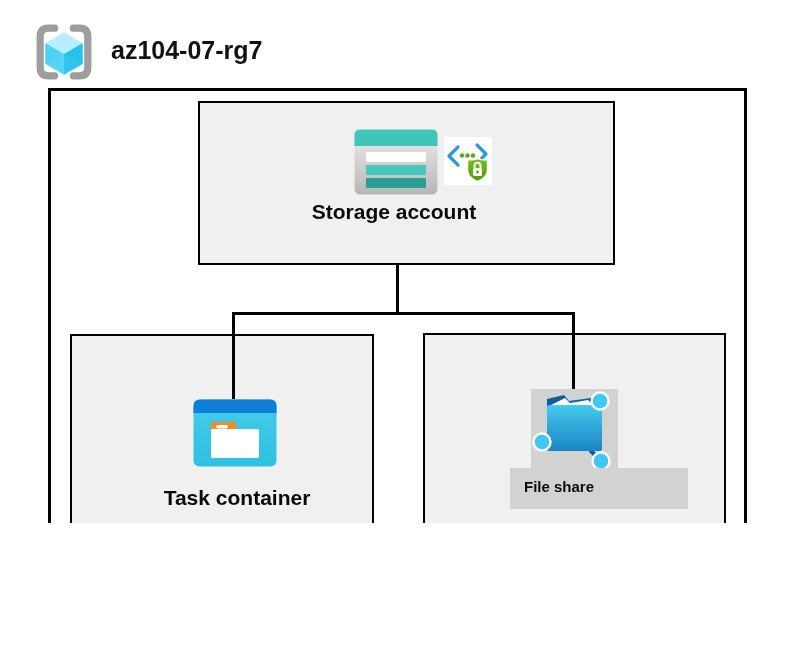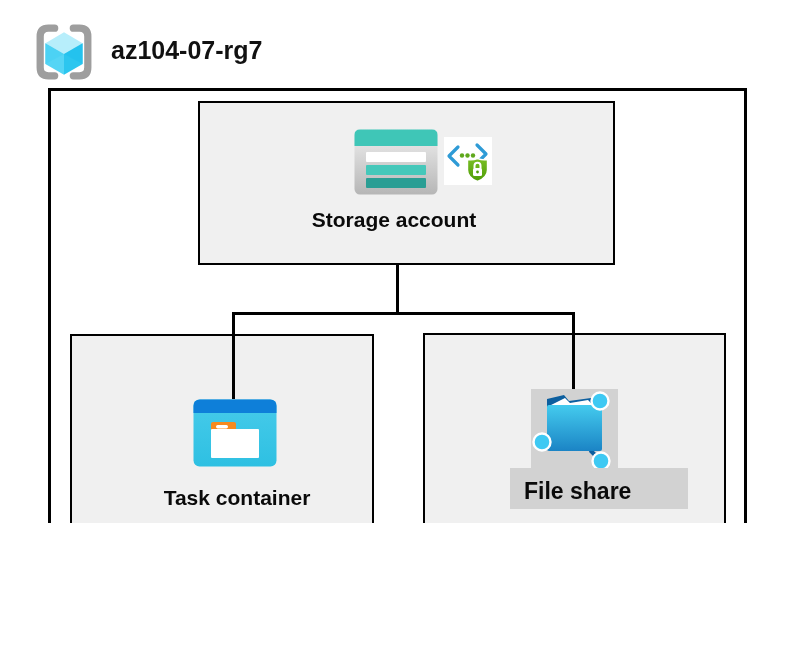--- a/index.html
+++ b/index.html
@@ -28,27 +28,27 @@
   .task-label{
     position:absolute;font-size:21px;font-weight:700;color:#1B4A72;white-space:nowrap;
   }
   .task1-label{left:231px;top:109px;}
   .task2-label{left:88px;top:340px;}
   .task3-label{left:430px;top:339px;}
   .resource-label{
     position:absolute;font-size:21px;font-weight:700;color:#0a0a0a;
     text-align:center;white-space:nowrap;z-index:3;
   }
-  .storage-label{left:186px;top:208px;width:416px;}
+  .storage-label{left:186px;top:200px;width:416px;}
   .blob-label{left:87px;top:486px;width:300px;}
   
   .fs-square{left:531px;top:389px;width:87px;height:79px;background:#d2d2d2;z-index:2;}
   .fs-strip{left:510px;top:468px;width:178px;height:41px;background:#d2d2d2;z-index:2;}
   .fs-label{
-    position:absolute;left:524px;top:478px;font-size:23px;font-weight:700;color:#0a0a0a;
+    position:absolute;left:524px;top:478px;font-size:15px;font-weight:700;color:#0a0a0a;
     white-space:nowrap;z-index:3;
   }
   
   .rg-icon{left:35px;top:23px;z-index:1;}
   .storage-icon{left:354px;top:129px;z-index:3;}
   .sas-icon{left:444px;top:137px;z-index:3;}
   .blob-icon{left:193px;top:399px;z-index:3;}
   .fileshare-icon{left:531px;top:389px;z-index:3;}
   
   .connector-overlay{left:0;top:0;width:788px;height:647px;z-index:2;pointer-events:none;}

